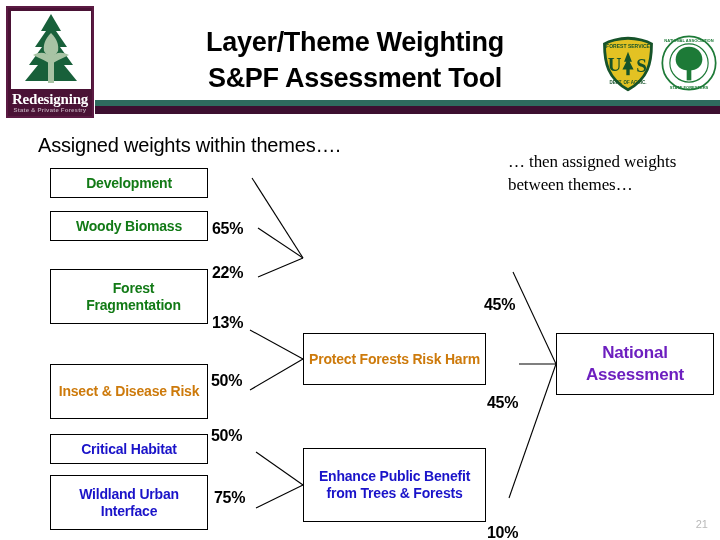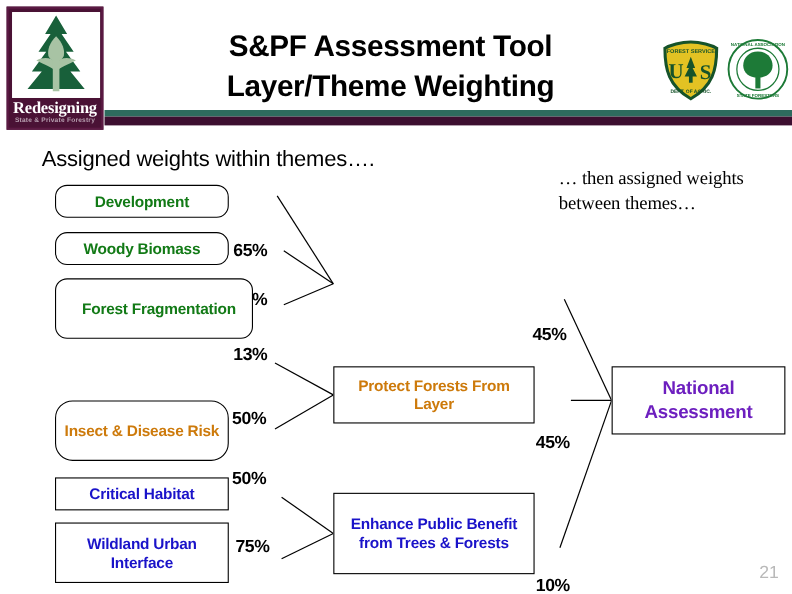--- a/index.html
+++ b/index.html
@@ -128,21 +128,21 @@
     display: flex;
     align-items: center;
     justify-content: center;
     text-align: center;
     font-weight: bold;
     font-size: 14px;
     line-height: 17px;
     letter-spacing: -0.2px;
     padding: 0 4px;
   }
-  .green  { color: #127a16; border-radius: 11px; }
+  .green  { color: #127a16; }
   .orange { color: #cd7a0b; }
   .blue   { color: #1a13c9; }
   .purple { color: #6d1fbf; }
 
   .pct {
     position: absolute;
     font-size: 16px;
     font-weight: bold;
     color: #000000;
     letter-spacing: -0.3px;
@@ -157,21 +157,21 @@
   svg.connectors {
     position: absolute;
     left: 0; top: 0;
     width: 720px; height: 540px;
     pointer-events: none;
   }
 
   .slide-no {
     position: absolute;
     right: 12px; bottom: 10px;
-    font-size: 16px;
+    font-size: 11px;
     color: #b9b9b9;
   }
 </style>
 </head>
 <body>
 
 <div id="slide">
 
   <div class="logo-block">
     <div class="logo-art">
@@ -182,22 +182,22 @@
         <path d="M40 22 C34 28 32 34 33 40 C35 44 38 45 40 45 C42 45 45 44 47 40 C48 34 46 28 40 22 Z" fill="#a8c3a4"></path>
         <path d="M22 44 C30 40 36 42 40 46 C44 42 50 40 58 44 C50 48 44 50 40 54 C36 50 30 48 22 44 Z" fill="#a8c3a4"></path>
         <path d="M37 44 L43 44 L43 72 L37 72 Z" fill="#a8c3a4"></path>
       </svg>
     </div>
     <div class="logo-word">Redesigning</div>
     <div class="logo-sub">State &amp; Private Forestry</div>
   </div>
 
   <div class="title">
+    <div>Layer/Theme Weighting</div>
     <div>S&amp;PF Assessment Tool</div>
-    <div>Layer/Theme Weighting</div>
   </div>
 
   <div class="bar-teal"></div>
   <div class="bar-purple"></div>
 
   <svg class="fs-shield" viewBox="0 0 100 100">
     <path d="M50 4 C66 4 84 9 92 14 C92 48 86 76 50 96 C14 76 8 48 8 14 C16 9 34 4 50 4 Z" fill="#e3c223" stroke="#16532a" stroke-width="5"></path>
     <text x="50" y="22" font-family="Liberation Sans, sans-serif" font-size="9" fill="#16532a" font-weight="bold" text-anchor="middle">FOREST SERVICE</text>
     <text x="26" y="62" font-family="Liberation Serif, serif" font-size="34" fill="#16532a" font-weight="bold" text-anchor="middle">U</text>
     <text x="74" y="64" font-family="Liberation Serif, serif" font-size="34" fill="#16532a" font-weight="bold" text-anchor="middle">S</text>
@@ -240,46 +240,46 @@
   <div class="box green" style="left:50px; top:168px; width:158px; height:30px;">
     <span>Development</span>
   </div>
   <div class="pct" style="left:212px; top:174px;">65%</div>
 
   <div class="box green" style="left:50px; top:211px; width:158px; height:30px;">
     <span>Woody Biomass</span>
   </div>
   <div class="pct" style="left:212px; top:218px;">22%</div>
 
-  <div class="box green" style="left:50px; top:253px; width:180px; height:55px;padding-left:13px;">
+  <div class="box green" style="left:50px; top:269px; width:158px; height:55px;padding-left:13px;">
     <span>Forest Fragmentation</span>
   </div>
   <div class="pct" style="left:212px; top:268px;">13%</div>
 
   <div class="pct" style="left:211px; top:326px;">50%</div>
 
-  <div class="box orange" style="left:50px; top:364px; width:158px; height:55px;border-radius:16px;">
+  <div class="box orange" style="left:50px; top:364px; width:158px; height:55px;">
     <span>Insect &amp; Disease Risk</span>
   </div>
   <div class="pct" style="left:211px; top:381px;">50%</div>
 
   <div class="box blue" style="left:50px; top:434px; width:158px; height:30px;">
     <span>Critical Habitat</span>
   </div>
   <div class="pct" style="left:214px; top:443px;">75%</div>
 
   <div class="box blue" style="left:50px; top:475px; width:158px; height:55px;">
     <span>Wildland Urban Interface</span>
   </div>
   <div class="pct" style="left:214px; top:499px;">25%</div>
 
   <div class="pct" style="left:484px; top:250px;">45%</div>
 
   <div class="box orange" style="left:303px; top:333px; width:183px; height:52px;">
-    <span>Protect Forests From Layer</span>
+    <span>Protect Forests Risk Harm</span>
   </div>
   <div class="pct" style="left:487px; top:348px;">45%</div>
 
   <div class="box blue" style="left:303px; top:448px; width:183px; height:74px;">
     <span>Enhance Public Benefit from Trees &amp; Forests</span>
   </div>
   <div class="pct" style="left:487px; top:478px;">10%</div>
 
   <div class="box purple national" style="left:556px; top:333px; width:158px; height:62px;">
     <span>National Assessment</span>

